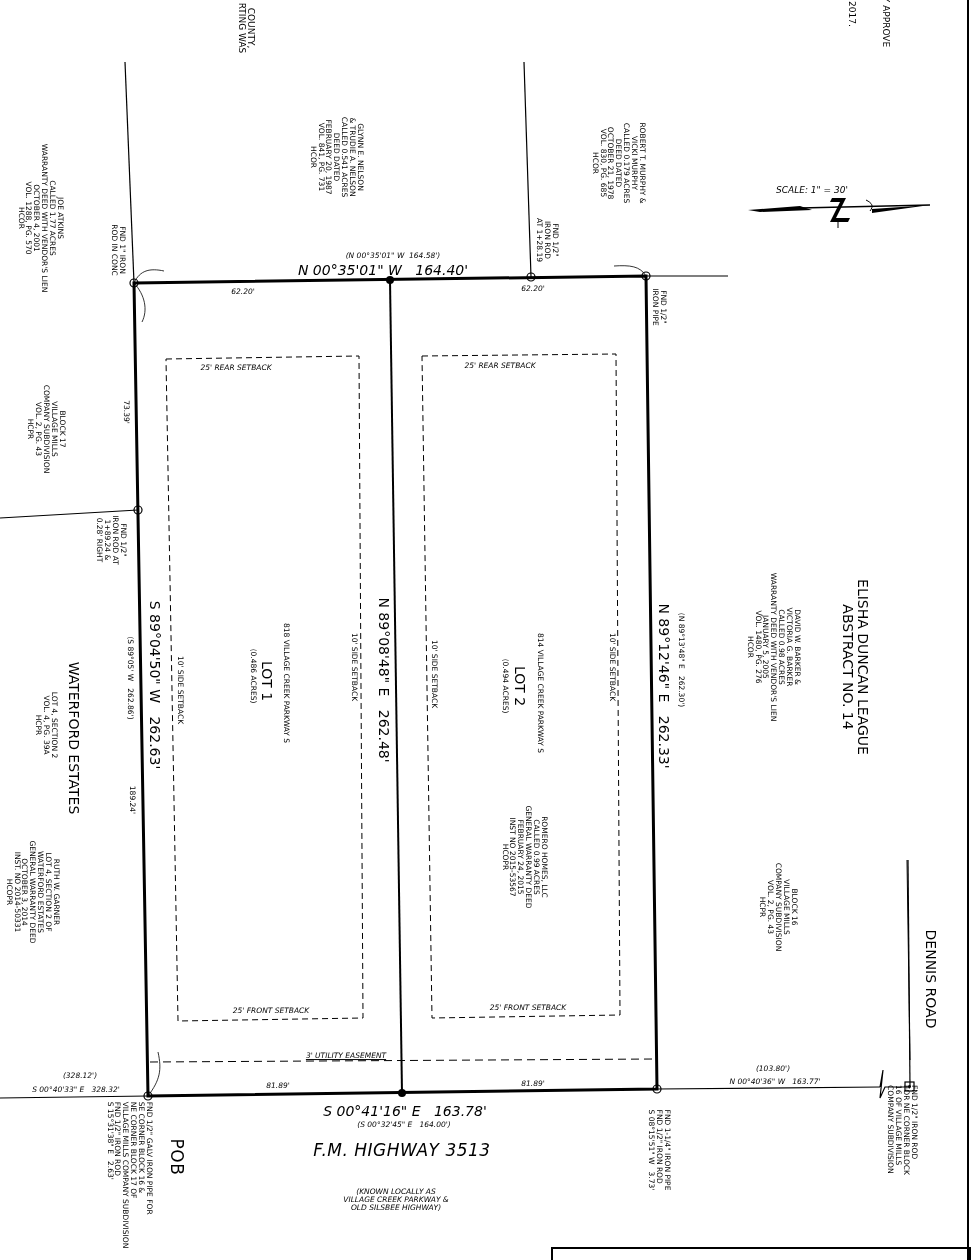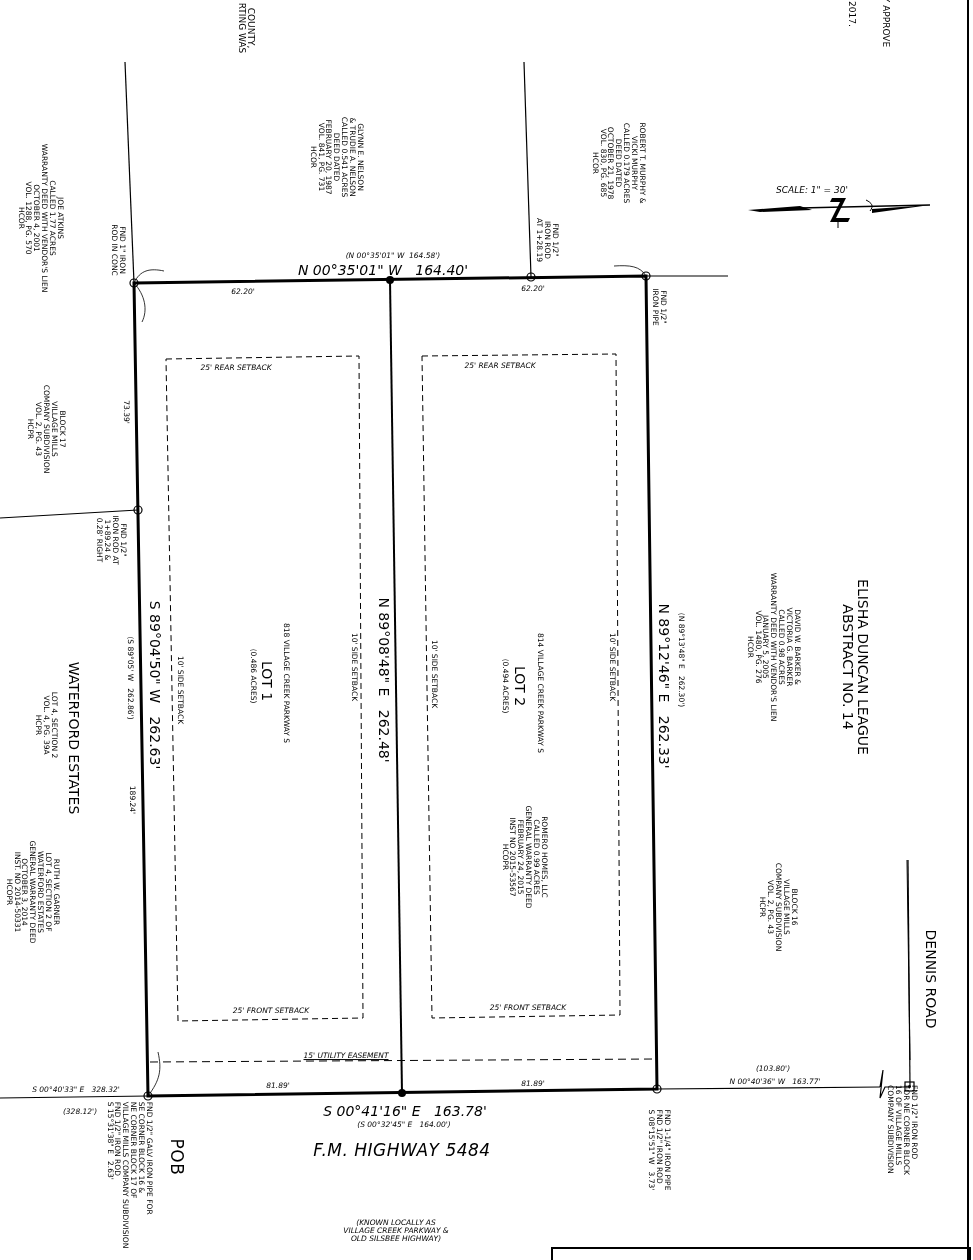--- a/index.html
+++ b/index.html
@@ -144,38 +144,38 @@
 <div class="lbl r90 xs" style="left:505px;top:686px">(0.494 ACRES)</div>
 
 <div class="lbl r0 xs it" style="left:236px;top:368px">25' REAR SETBACK</div>
 <div class="lbl r0 xs it" style="left:500px;top:366px">25' REAR SETBACK</div>
 <div class="lbl r0 xs it" style="left:271px;top:1011px">25' FRONT SETBACK</div>
 <div class="lbl r0 xs it" style="left:528px;top:1008px">25' FRONT SETBACK</div>
 <div class="lbl r90 xs" style="left:180px;top:690px">10' SIDE SETBACK</div>
 <div class="lbl r90 xs" style="left:354px;top:667px">10' SIDE SETBACK</div>
 <div class="lbl r90 xs" style="left:434px;top:674px">10' SIDE SETBACK</div>
 <div class="lbl r90 xs" style="left:612px;top:667px">10' SIDE SETBACK</div>
-<div class="lbl r0 xs it" style="left:346px;top:1056px;text-decoration:underline">15' UTILITY EASEMENT</div>
+<div class="lbl r0 xs it" style="left:346px;top:1056px;text-decoration:underline">3' UTILITY EASEMENT</div>
 
 <div class="lbl r0 xs it" style="left:393px;top:256px">(N 00°35'01" W  164.58')</div>
 <div class="lbl r0 l it" style="left:383px;top:270px">N 00°35'01" W   164.40'</div>
 <div class="lbl r0 xs it" style="left:243px;top:292px">62.20'</div>
 <div class="lbl r0 xs it" style="left:533px;top:289px">62.20'</div>
 <div class="lbl r90 l" style="left:155px;top:685px">S 89°04'50" W   262.63'</div>
 <div class="lbl r90 xs" style="left:130px;top:678px">(S 89°05' W   262.86')</div>
 <div class="lbl r90 xs" style="left:126px;top:412px">73.39'</div>
 <div class="lbl r90 xs" style="left:132px;top:800px">189.24'</div>
 <div class="lbl r90 l" style="left:384px;top:680px">N 89°08'48" E   262.48'</div>
 <div class="lbl r90 l" style="left:664px;top:686px">N 89°12'46" E   262.33'</div>
 <div class="lbl r90 xs" style="left:681px;top:660px">(N 89°13'48" E   262.30')</div>
 <div class="lbl r0 l it" style="left:405px;top:1111px">S 00°41'16" E   163.78'</div>
 <div class="lbl r0 xs it" style="left:404px;top:1125px">(S 00°32'45" E   164.00')</div>
 <div class="lbl r0 xs it" style="left:278px;top:1086px">81.89'</div>
 <div class="lbl r0 xs it" style="left:533px;top:1084px">81.89'</div>
-<div class="lbl r0 xs it" style="left:80px;top:1112px">(328.12')</div>
+<div class="lbl r0 xs it" style="left:80px;top:1076px">(328.12')</div>
 <div class="lbl r0 xs it" style="left:76px;top:1090px">S 00°40'33" E   328.32'</div>
 <div class="lbl r0 xs it" style="left:773px;top:1069px">(103.80')</div>
 <div class="lbl r0 xs it" style="left:775px;top:1082px">N 00°40'36" W   163.77'</div>
 
 <div class="lbl r90 xs" style="left:118px;top:250px">FND 1" IRON
 ROD IN CONC</div>
 <div class="lbl r90 xs" style="left:547px;top:240px">FND 1/2"
 IRON ROD
 AT 1+28.19</div>
 <div class="lbl r90 xs" style="left:659px;top:307px">FND 1/2"
@@ -192,17 +192,17 @@
 FND 1/2" IRON ROD
 S 15°31'38" E   2.63'</div>
 <div class="lbl r90 xs" style="left:659px;top:1150px;text-align:left">FND 1-1/4" IRON PIPE
 FND 1/2" IRON ROD
 S 08°15'51" W   3.73'</div>
 <div class="lbl r90 xs" style="left:902px;top:1130px;text-align:left">FND 1/2" IRON ROD
 FOR NE CORNER BLOCK
 16 OF VILLAGE MILLS
 COMPANY SUBDIVISION</div>
 
-<div class="lbl r0 xl it" style="left:402px;top:1151px">F.M. HIGHWAY 5484</div>
-<div class="lbl r0 xs it" style="left:396px;top:1231px">(KNOWN LOCALLY AS
+<div class="lbl r0 xl it" style="left:402px;top:1151px">F.M. HIGHWAY 3513</div>
+<div class="lbl r0 xs it" style="left:396px;top:1200px">(KNOWN LOCALLY AS
 VILLAGE CREEK PARKWAY &amp;
 OLD SILSBEE HIGHWAY)</div>
 <div class="lbl r90 l" style="left:931px;top:979px">DENNIS ROAD</div>
 
 </body></html>

